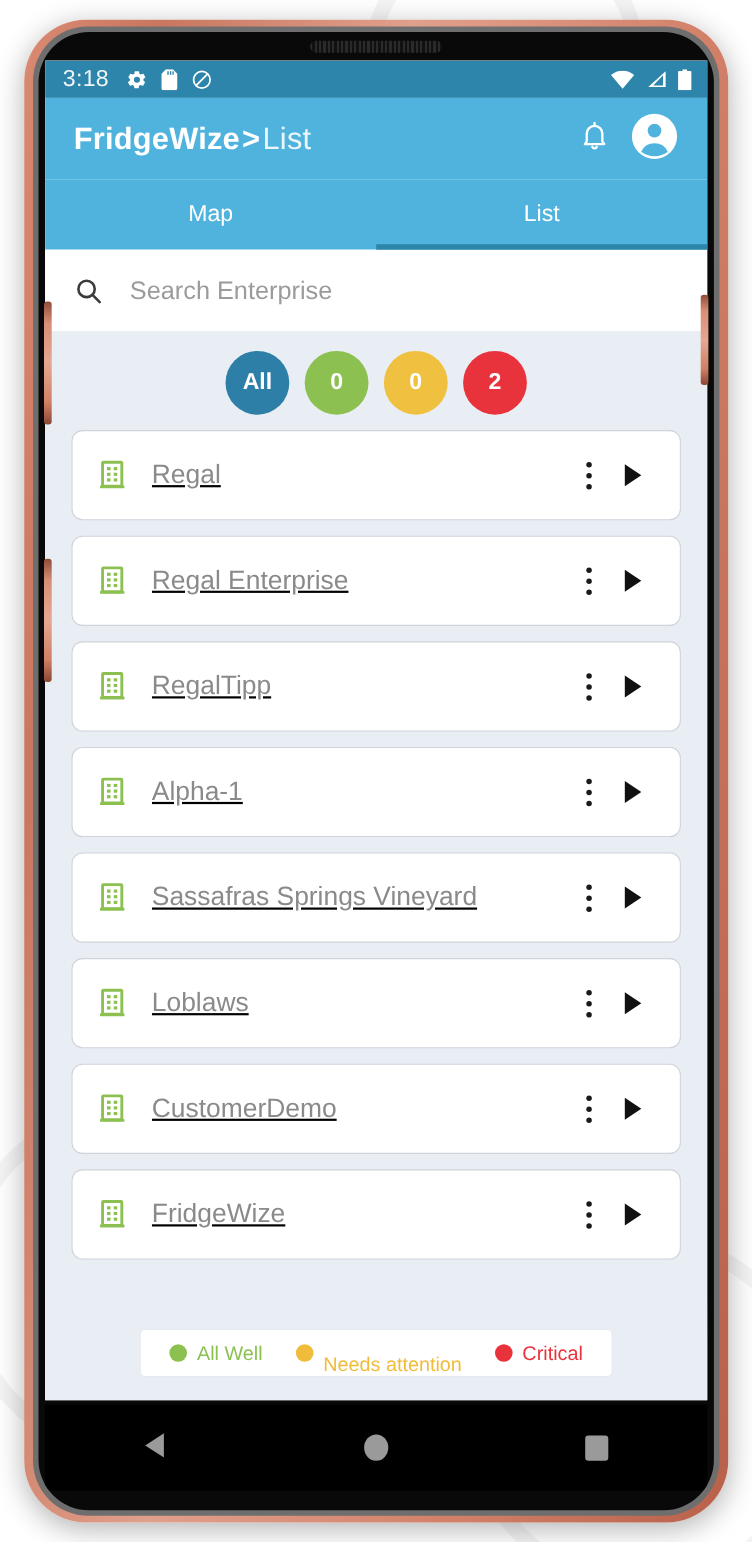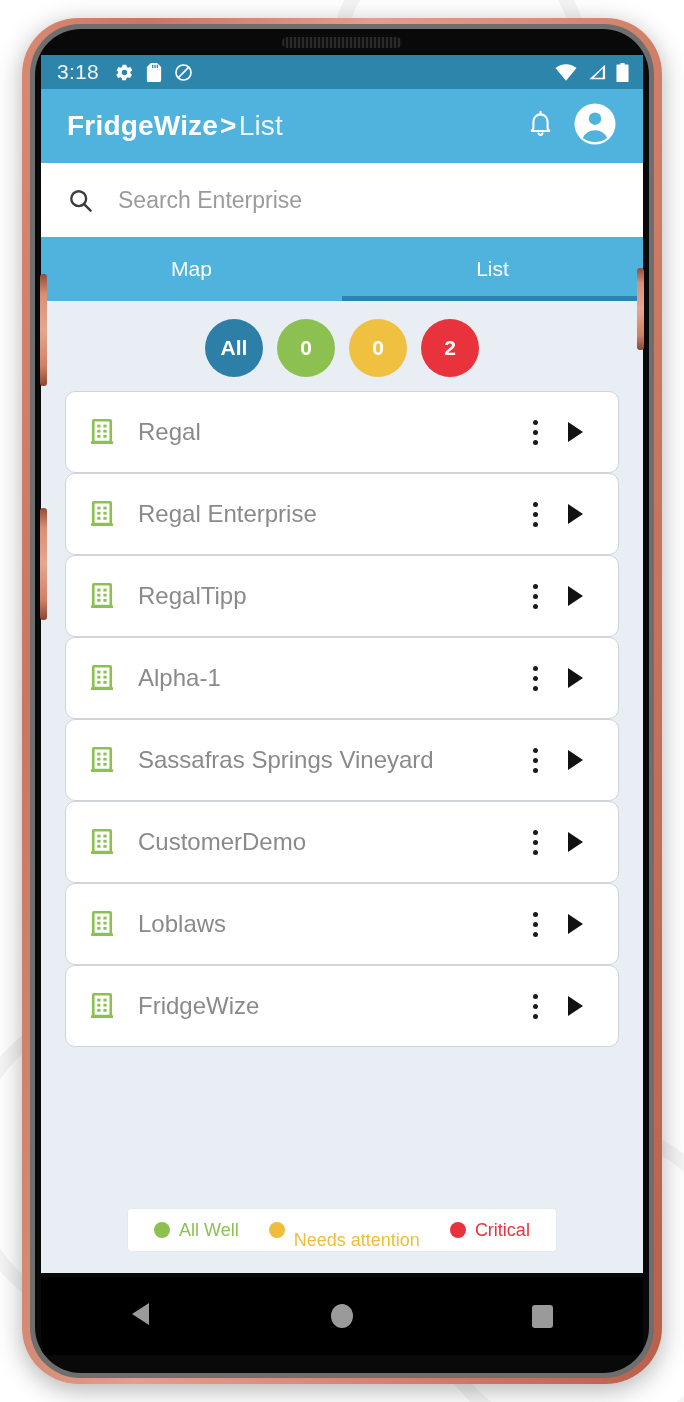--- a/index.html
+++ b/index.html
@@ -208,26 +208,27 @@
   }
 
   #enterprise-list {
     padding: 0 24px;
   }
   .list-item {
     background: #ffffff;
     border: 1px solid #cfd4da;
     border-radius: 10px;
     height: 82px;
-    margin-bottom: 0;
+    margin-bottom: 14px;
     display: flex;
     align-items: center;
     padding: 0 20px 0 22px;
     box-sizing: border-box;
     cursor: pointer;
+    text-decoration: underline;
   }
   .item-icon { margin-right: 20px; display: flex; align-items: center; }
   .item-name {
     flex: 1;
     font-size: 24px;
     color: #8a8a8a;
     white-space: nowrap;
     overflow: hidden;
   }
   .item-menu {
@@ -388,37 +389,37 @@
             <span>
               <svg width="44" height="44" viewBox="0 0 24 24">
                 <circle cx="12" cy="12" r="11.2" fill="#ffffff"></circle>
                 <circle cx="12" cy="9.1" r="3.4" fill="#4fb3dd"></circle>
                 <path d="M5.4 19.6a7.3 7.3 0 0 1 13.2 0 11 11 0 0 1-13.2 0z" fill="#4fb3dd"></path>
               </svg>
             </span>
           </div>
         </div>
 
+        <div id="tab-bar">
+          <div class="tab">
+            <span>Map</span>
+          </div>
+          <div class="tab active">
+            <span>List</span>
+          </div>
+        </div>
+
         <div id="search-bar">
           <span id="search-icon">
             <svg width="27" height="27" viewBox="0 0 24 24" fill="none" stroke="#3c3c3c" stroke-width="2.1" stroke-linecap="round">
               <circle cx="10.4" cy="10.4" r="6.6"></circle>
               <line x1="15.4" y1="15.4" x2="21" y2="21"></line>
             </svg>
           </span>
           <input id="search-input" type="text" placeholder="Search Enterprise" style="">
-        </div>
-
-        <div id="tab-bar">
-          <div class="tab">
-            <span>Map</span>
-          </div>
-          <div class="tab active">
-            <span>List</span>
-          </div>
         </div>
 
         <div id="content">
 
           <div id="filter-row">
             <div class="filter-chip" style="background:#2e7fa8;">
               <span>All</span>
             </div>
             <div class="filter-chip" style="background:#8cc152;">
               <span>0</span>
@@ -564,46 +565,46 @@
                     <rect x="4.2" y="2.6" width="14" height="17.4" rx="0.6" fill="none" stroke="#8cc152" stroke-width="2.1"></rect>
                     <rect x="2.3" y="19.4" width="17.8" height="2.1" rx="0.5" fill="#8cc152"></rect>
                     <rect x="7.4" y="6.1" width="2.6" height="2.3" fill="#8cc152"></rect>
                     <rect x="12.3" y="6.1" width="2.6" height="2.3" fill="#8cc152"></rect>
                     <rect x="7.4" y="10.2" width="2.6" height="2.3" fill="#8cc152"></rect>
                     <rect x="12.3" y="10.2" width="2.6" height="2.3" fill="#8cc152"></rect>
                     <rect x="7.4" y="14.3" width="2.6" height="2.3" fill="#8cc152"></rect>
                     <rect x="12.3" y="14.3" width="2.6" height="2.3" fill="#8cc152"></rect>
                   </svg>
                 </span>
+                <span class="item-name">Loblaws</span>
+                <span class="item-menu">
+                  <span></span>
+                  <span></span>
+                  <span></span>
+                </span>
+                <span class="item-arrow">
+                  <svg width="22" height="24" viewBox="0 0 22 24">
+                    <path d="M4 2 4 22 19 12 Z" fill="#111111"></path>
+                  </svg>
+                </span>
+              </div>
+              <div class="list-item">
+                <span class="item-icon">
+                  <svg width="30" height="30" viewBox="0 0 24 24">
+                    <rect x="4.2" y="2.6" width="14" height="17.4" rx="0.6" fill="none" stroke="#8cc152" stroke-width="2.1"></rect>
+                    <rect x="2.3" y="19.4" width="17.8" height="2.1" rx="0.5" fill="#8cc152"></rect>
+                    <rect x="7.4" y="6.1" width="2.6" height="2.3" fill="#8cc152"></rect>
+                    <rect x="12.3" y="6.1" width="2.6" height="2.3" fill="#8cc152"></rect>
+                    <rect x="7.4" y="10.2" width="2.6" height="2.3" fill="#8cc152"></rect>
+                    <rect x="12.3" y="10.2" width="2.6" height="2.3" fill="#8cc152"></rect>
+                    <rect x="7.4" y="14.3" width="2.6" height="2.3" fill="#8cc152"></rect>
+                    <rect x="12.3" y="14.3" width="2.6" height="2.3" fill="#8cc152"></rect>
+                  </svg>
+                </span>
                 <span class="item-name">CustomerDemo</span>
-                <span class="item-menu">
-                  <span></span>
-                  <span></span>
-                  <span></span>
-                </span>
-                <span class="item-arrow">
-                  <svg width="22" height="24" viewBox="0 0 22 24">
-                    <path d="M4 2 4 22 19 12 Z" fill="#111111"></path>
-                  </svg>
-                </span>
-              </div>
-              <div class="list-item">
-                <span class="item-icon">
-                  <svg width="30" height="30" viewBox="0 0 24 24">
-                    <rect x="4.2" y="2.6" width="14" height="17.4" rx="0.6" fill="none" stroke="#8cc152" stroke-width="2.1"></rect>
-                    <rect x="2.3" y="19.4" width="17.8" height="2.1" rx="0.5" fill="#8cc152"></rect>
-                    <rect x="7.4" y="6.1" width="2.6" height="2.3" fill="#8cc152"></rect>
-                    <rect x="12.3" y="6.1" width="2.6" height="2.3" fill="#8cc152"></rect>
-                    <rect x="7.4" y="10.2" width="2.6" height="2.3" fill="#8cc152"></rect>
-                    <rect x="12.3" y="10.2" width="2.6" height="2.3" fill="#8cc152"></rect>
-                    <rect x="7.4" y="14.3" width="2.6" height="2.3" fill="#8cc152"></rect>
-                    <rect x="12.3" y="14.3" width="2.6" height="2.3" fill="#8cc152"></rect>
-                  </svg>
-                </span>
-                <span class="item-name">Loblaws</span>
                 <span class="item-menu">
                   <span></span>
                   <span></span>
                   <span></span>
                 </span>
                 <span class="item-arrow">
                   <svg width="22" height="24" viewBox="0 0 22 24">
                     <path d="M4 2 4 22 19 12 Z" fill="#111111"></path>
                   </svg>
                 </span>

